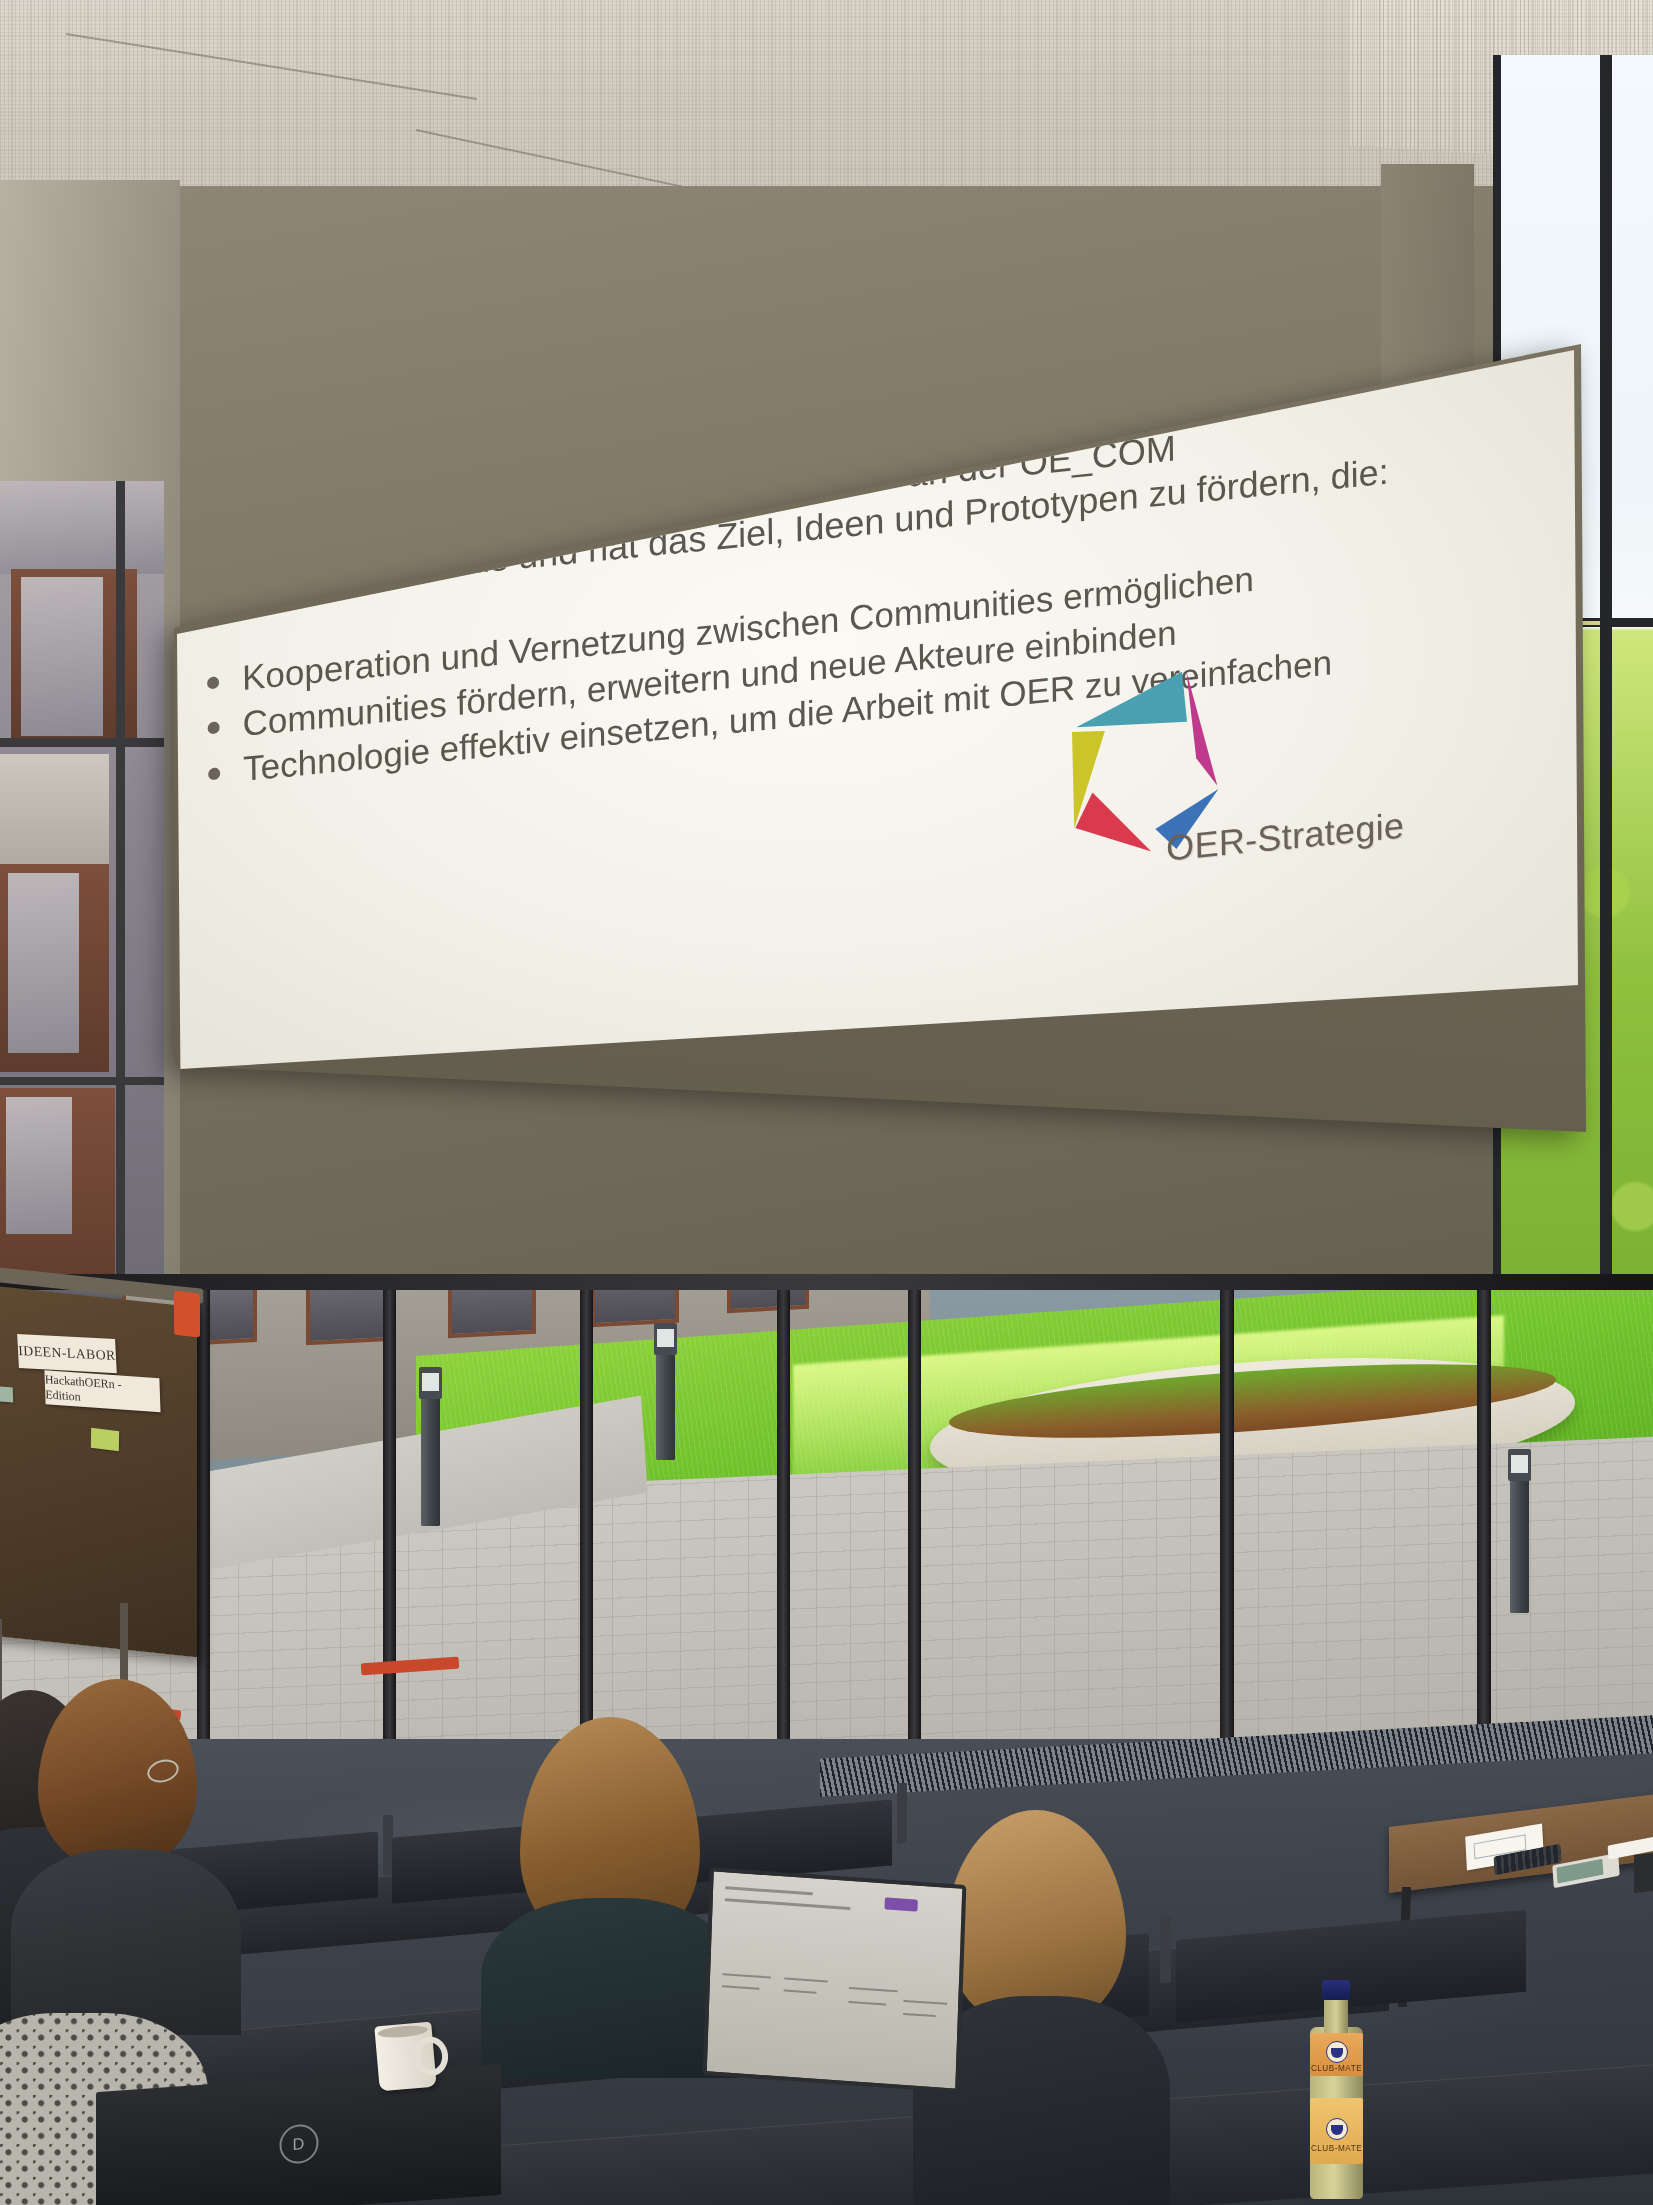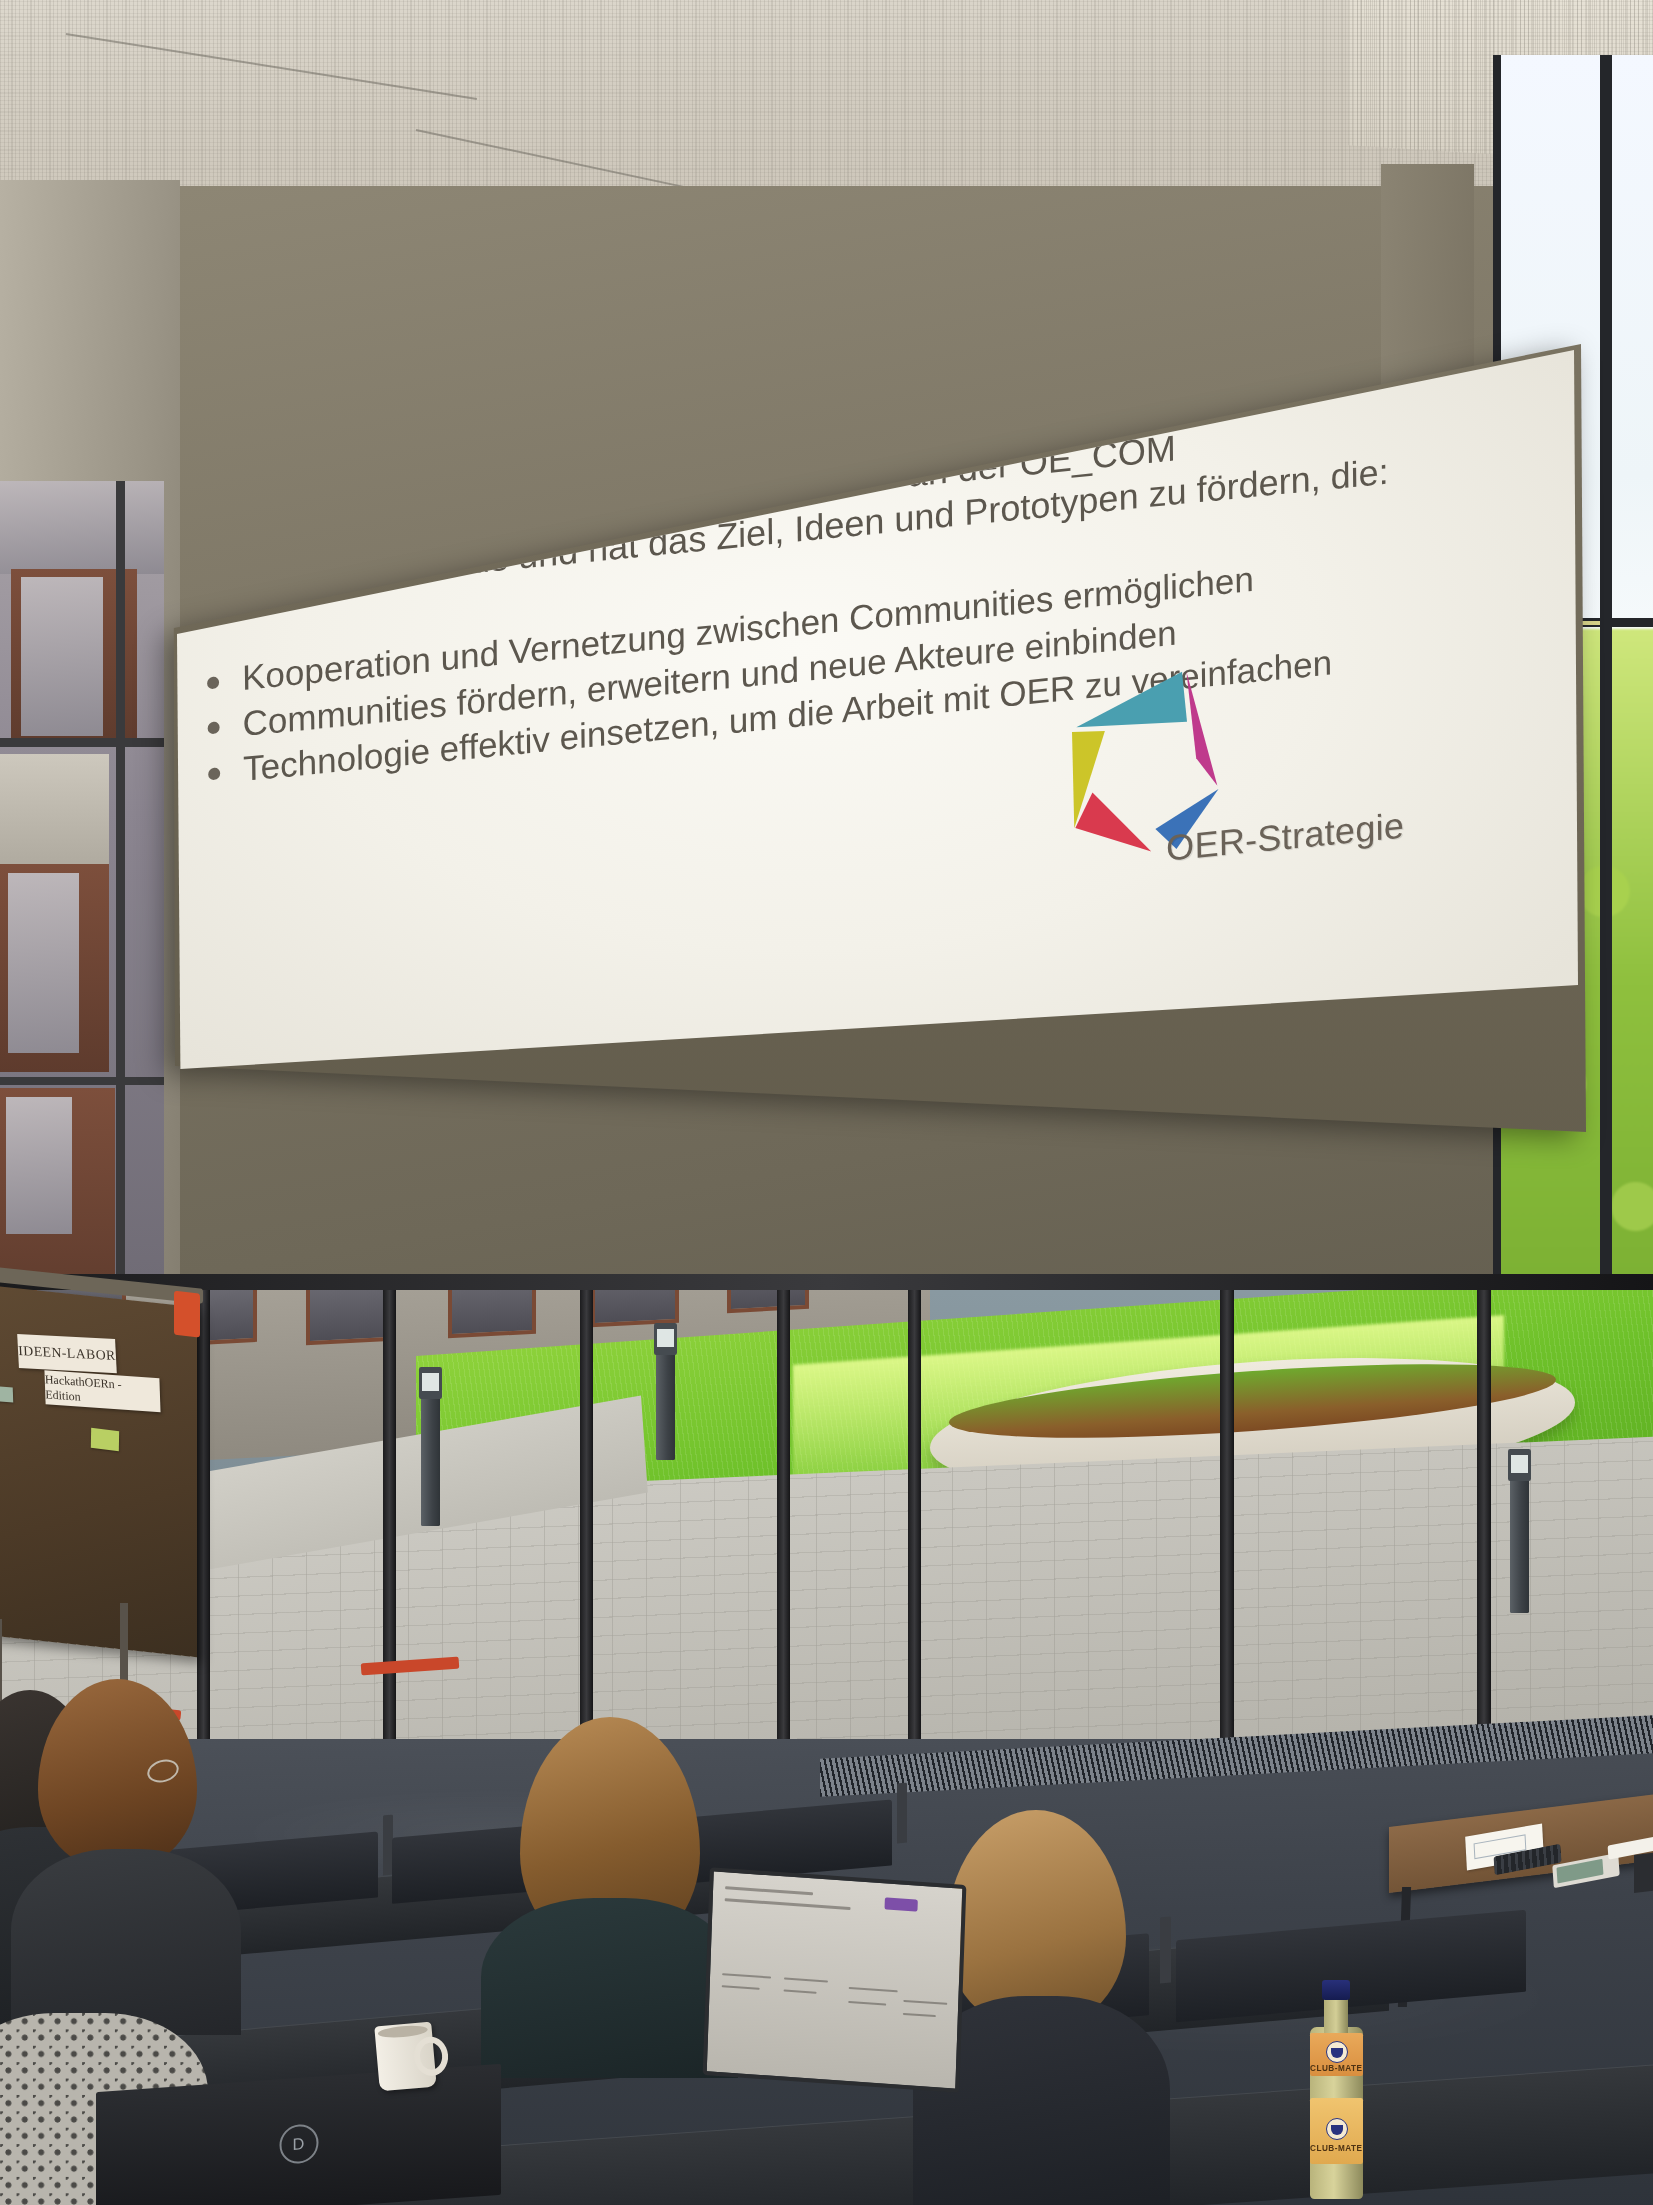--- a/index.html
+++ b/index.html
@@ -314,21 +314,21 @@
   .bottle{position:absolute;left:1310px;top:1980px;width:53px;height:219px;}
   .bt-body{position:absolute;left:0;top:47px;width:53px;height:172px;border-radius:6.6px 6.6px 4.4px 4.4px;
     background:linear-gradient(90deg,#b9b47c,#d8d39b 45%,#8d8a5c);}
   .bt-neck{position:absolute;left:14.2px;top:14.2px;width:24px;height:44px;
     background:linear-gradient(90deg,#b2ad78,#d3ce96 50%,#8b885a);border-radius:3.3px;}
   .bt-cap{position:absolute;left:12px;top:0px;width:28.4px;height:19.7px;border-radius:3.3px;
     background:linear-gradient(180deg,#28307a,#151c50);}
   .bt-label{position:absolute;left:0px;width:53px;background:#e8b25e;border-radius:2.2px;}
   .bt-label.top{top:53px;height:43px;background:linear-gradient(180deg,#e9a95a,#d98f3f);}
   .bt-label.mid{top:118px;height:66px;background:linear-gradient(180deg,#f0c46f,#e0a94f);}
-  .bt-txt{position:absolute;width:100%;font-size:8.2px;font-weight:700;color:#4d3213;letter-spacing:0.5px;}
+  .bt-txt{position:absolute;width:100%;text-align:center;font-size:8.2px;font-weight:400;color:#4d3213;letter-spacing:0.5px;}
   .bt-seal{position:absolute;left:50%;transform:translateX(-50%);width:22px;height:22px;border-radius:50%;
     background:#f5ead2;border:1.6px solid #2a337f;}
   .bt-seal:after{content:"";position:absolute;left:4.9px;top:6.6px;width:12px;height:9.8px;border-radius:0 0 6.6px 6.6px;background:#2a337f;}
 
   
   .rightwin{
     position:absolute;left:1493px;top:55px;width:161px;height:1400px;overflow:hidden;
     background:linear-gradient(180deg,#f4f8ff 0%,#eef5f8 30%,#ffffff 55%,#f3f7f6 100%);
   }
   .trees{

